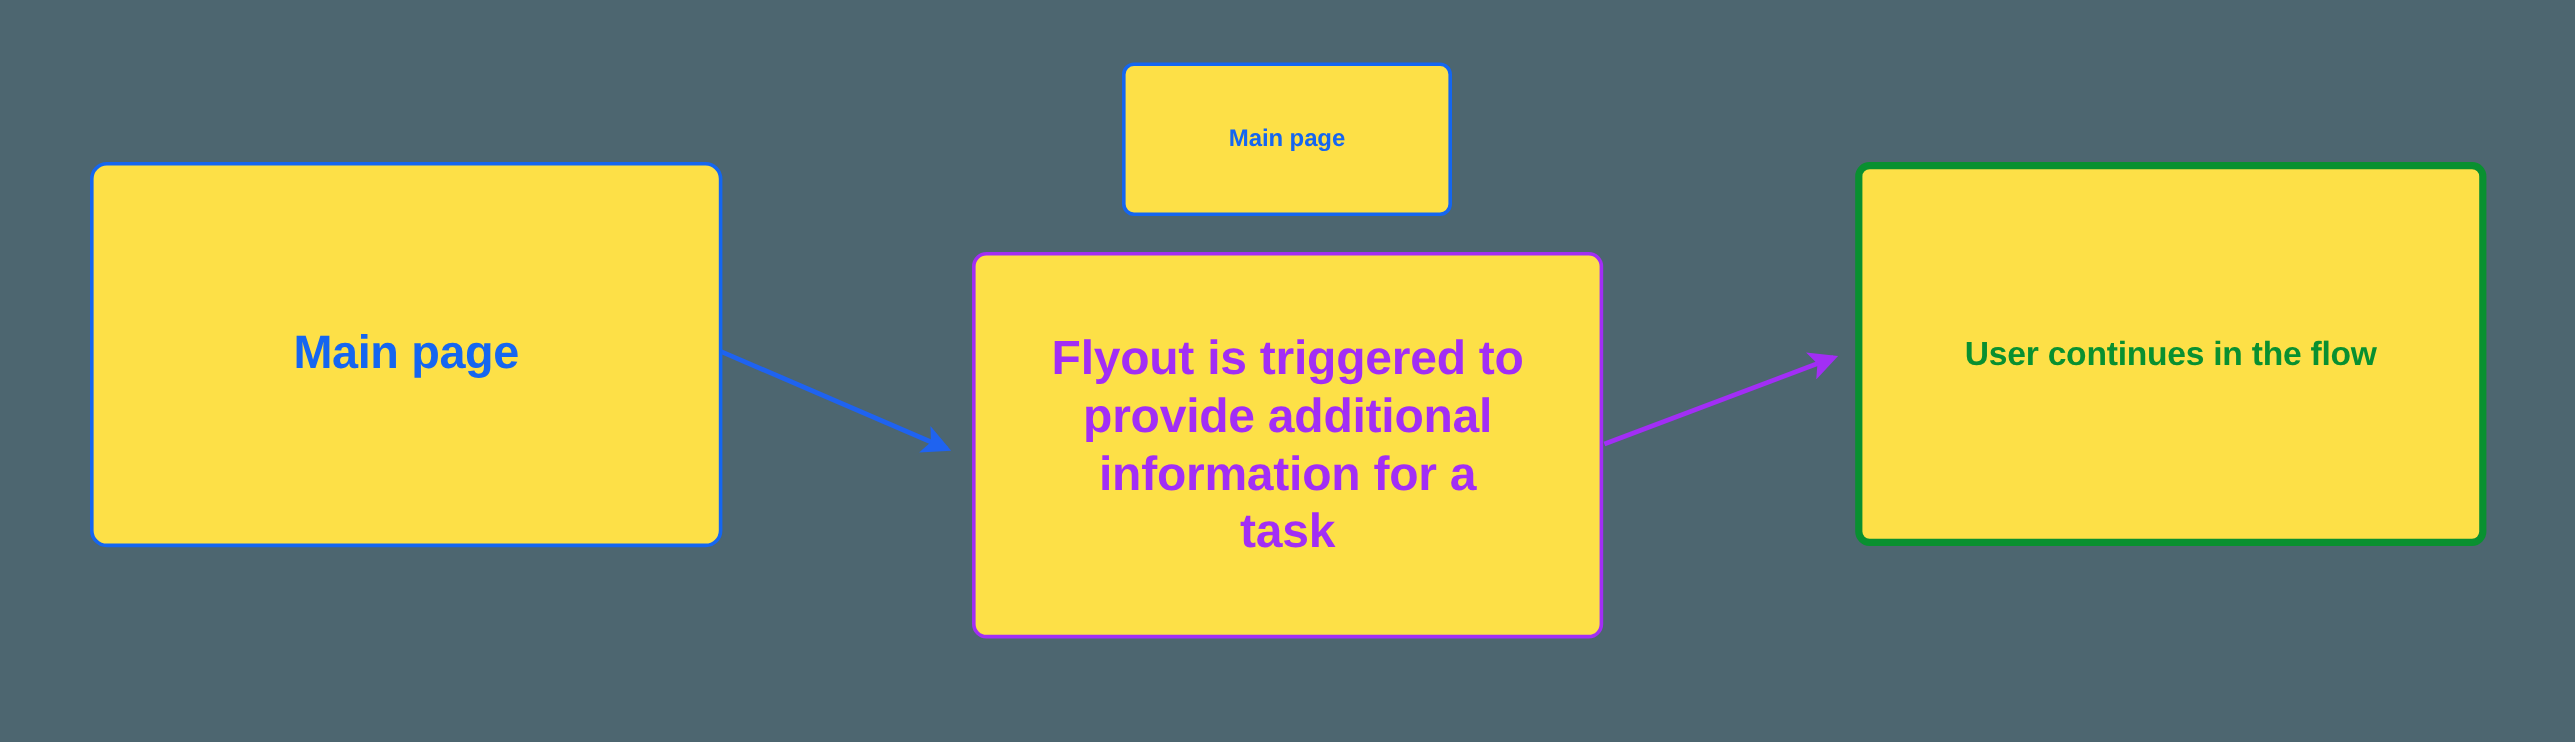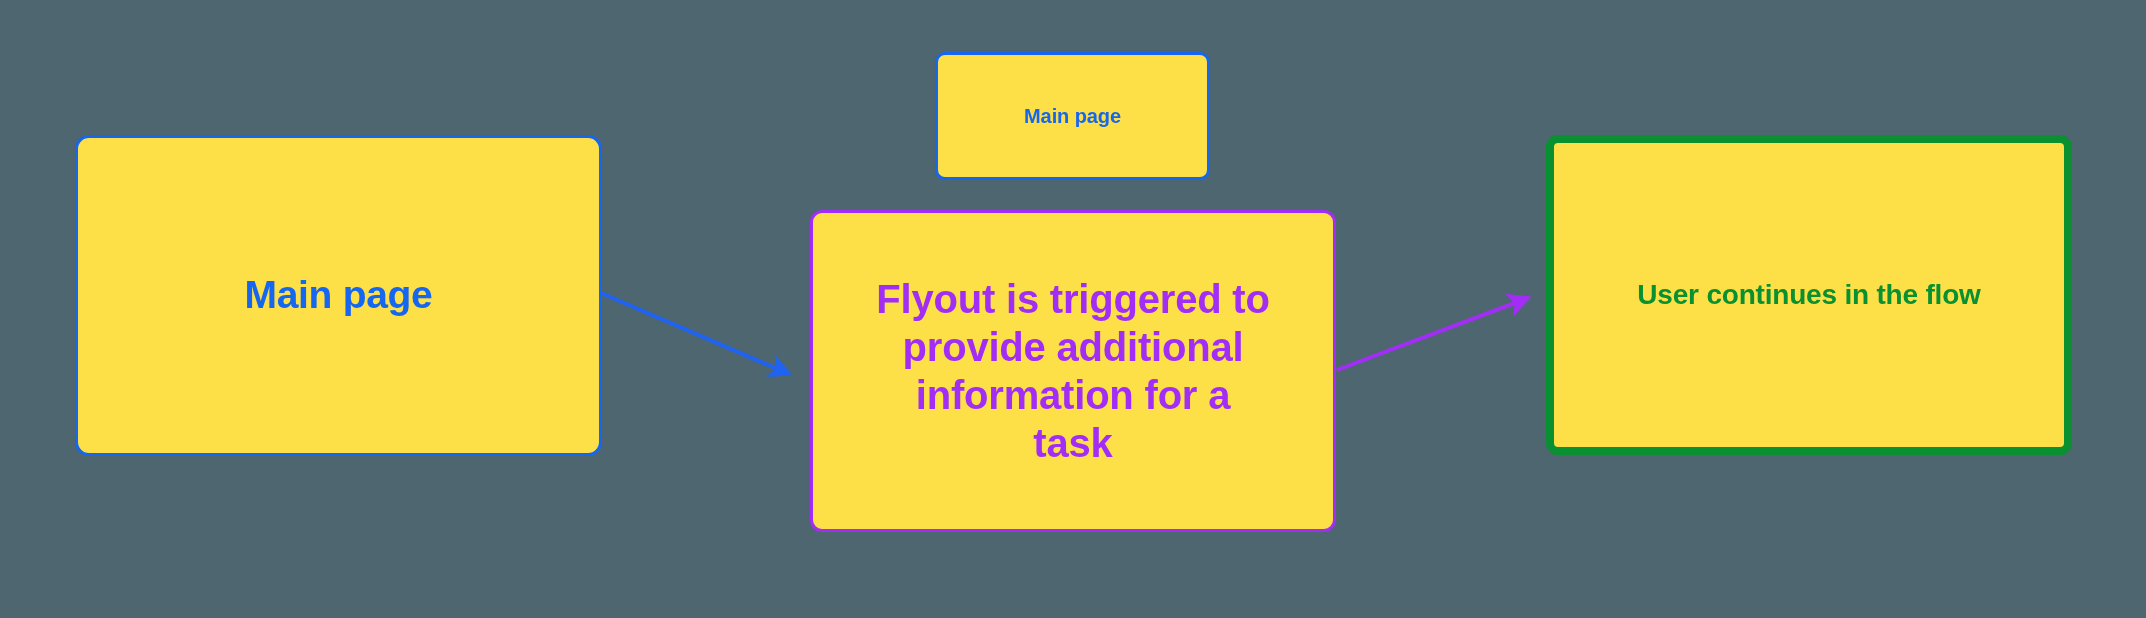--- a/index.html
+++ b/index.html
@@ -83,21 +83,21 @@
     max-width: 400px;
     white-space: pre-line;
   }
 
   
   .node-user-continues {
     left: 1546px;
     top: 135px;
     width: 526px;
     height: 320px;
-    border: 8px solid #22c55e;
+    border: 6px solid #22c55e;
     border-radius: 12px;
   }
   .node-user-continues .node-label {
     color: #099030;
     font-size: 28px;
     font-weight: bold;
     line-height: 1.2;
     letter-spacing: -0.2px;
   }
 

